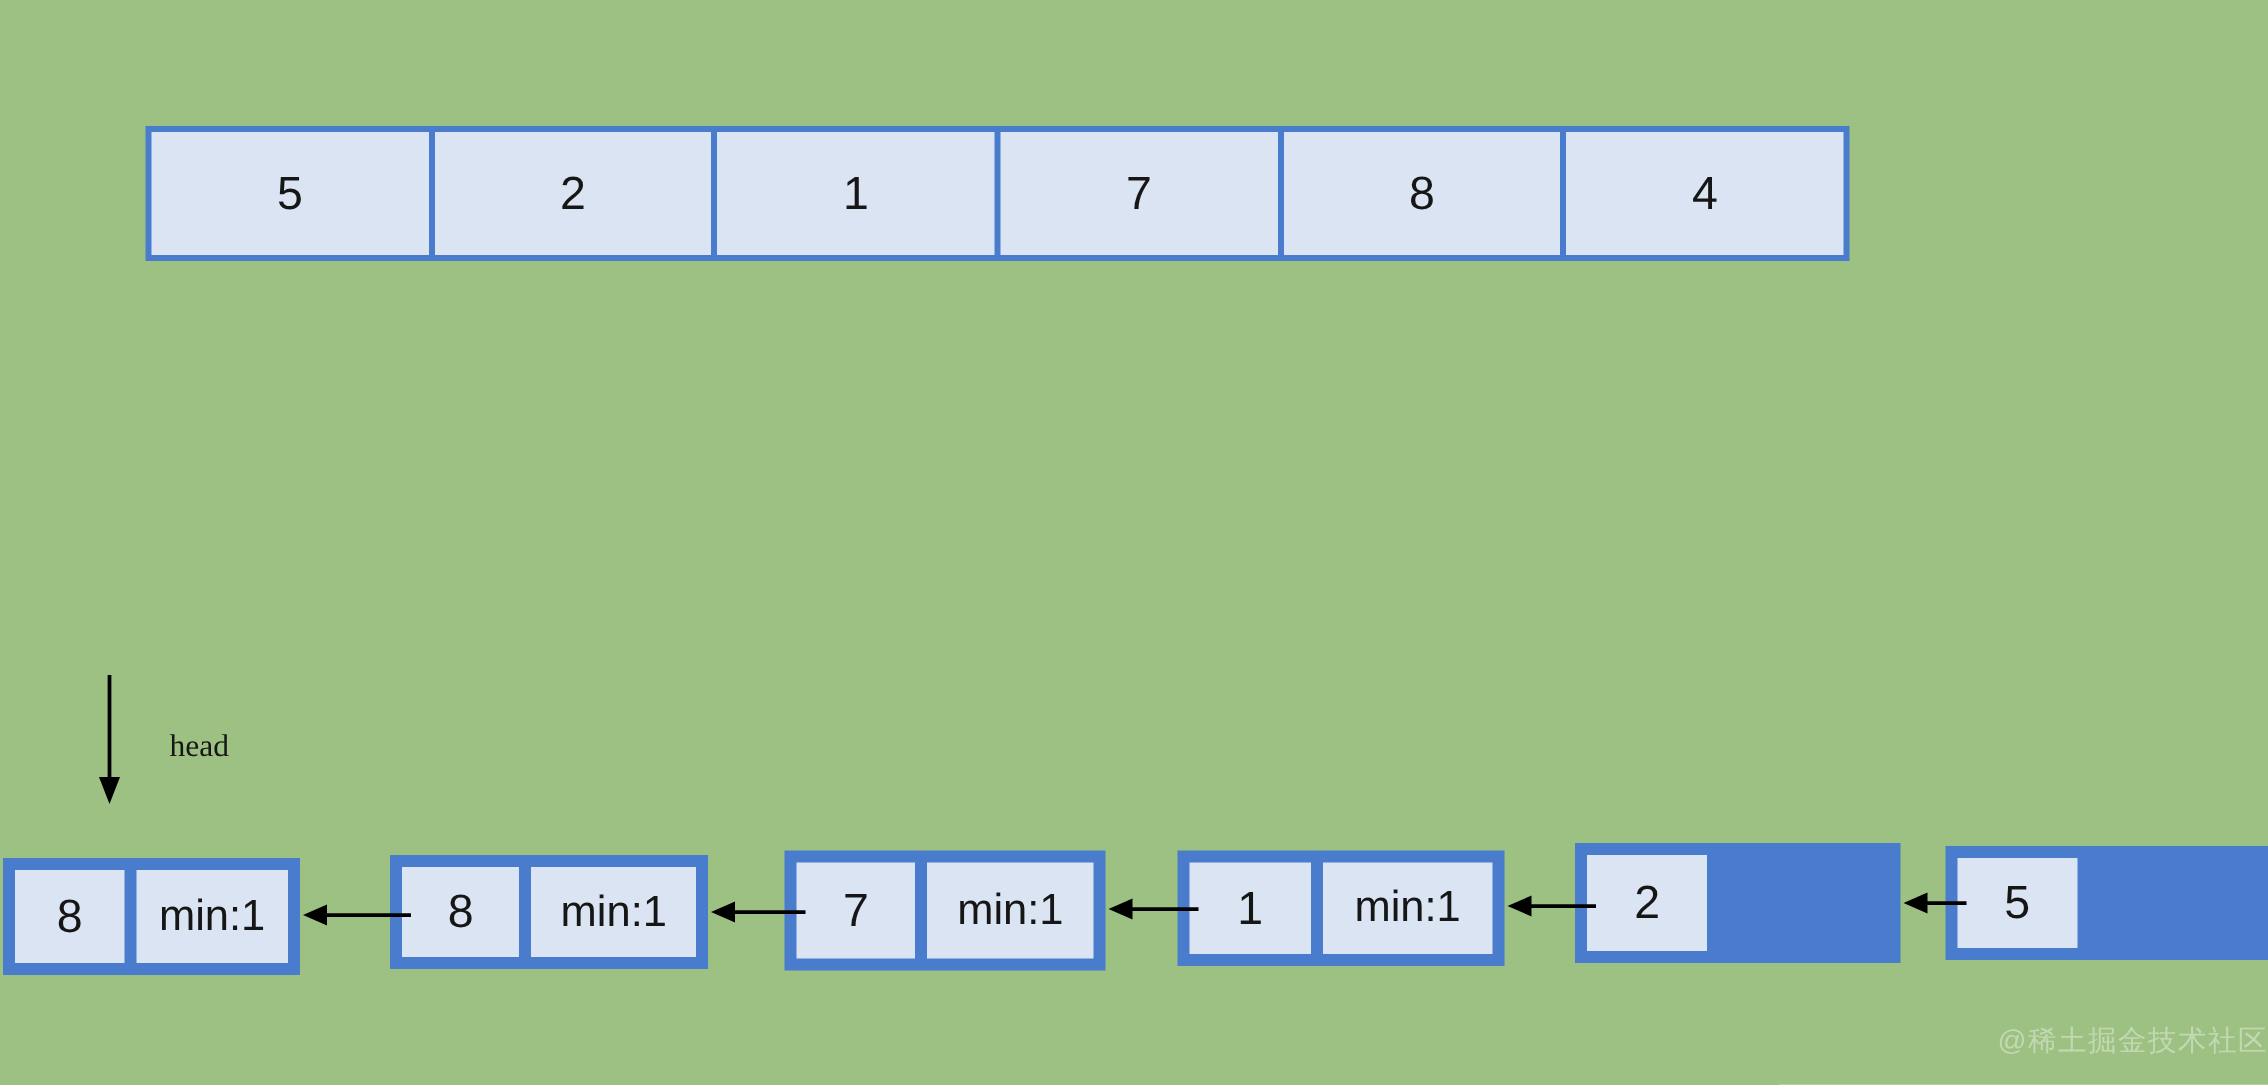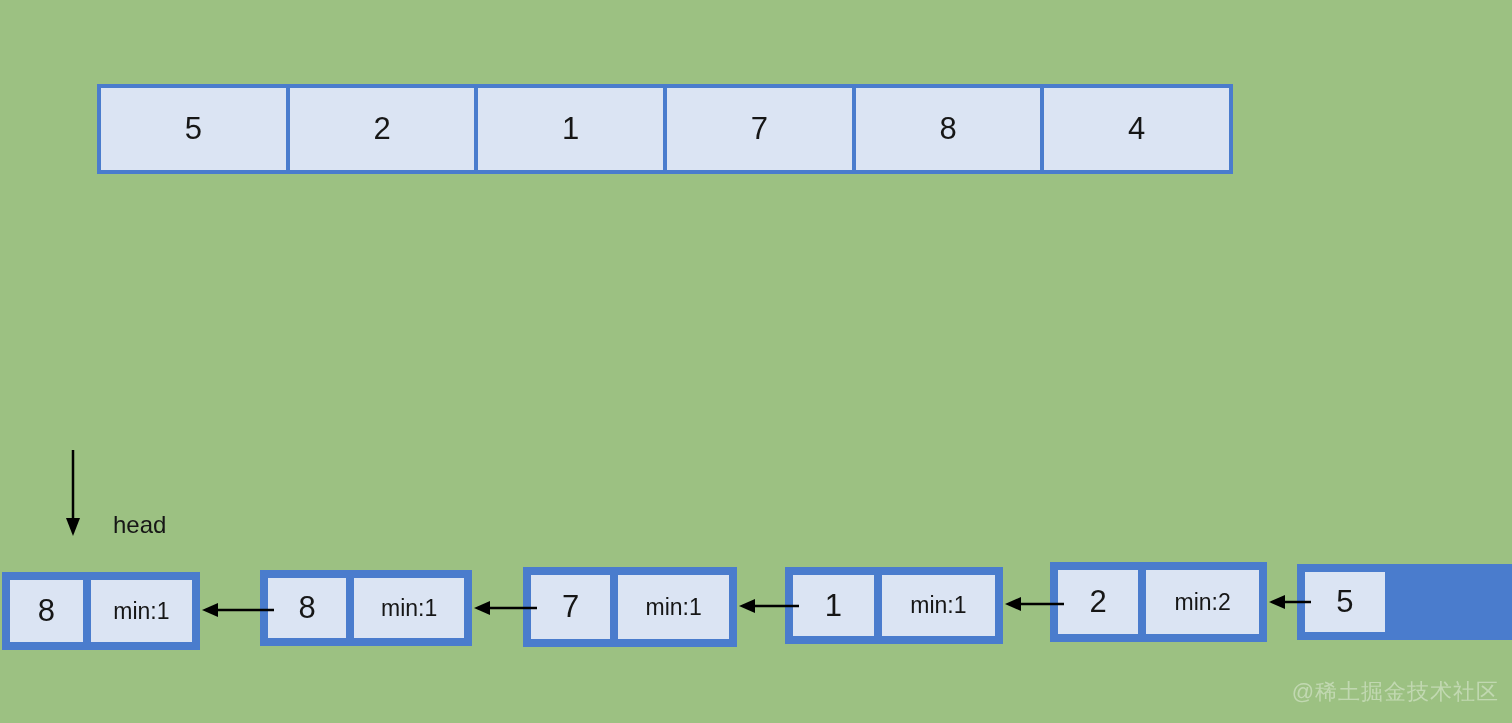--- a/index.html
+++ b/index.html
@@ -22,44 +22,45 @@
   }
   .array-cell{
     flex:1;
     background:#dbe4f3;
     display:flex;align-items:center;justify-content:center;
     font-size:31px;
   }
   
   .head-arrow{position:absolute;left:58px;top:446px;}
   .head-label{
-    position:absolute;left:113px;top:511px;
-    font-size:24px;
+    position:absolute;left:113px;top:485px;
+    font-size:21px;
+    font-family:Liberation Serif, serif;
   }
   
   .list-node{
     position:absolute;
     background:#4a7ccd;
     display:flex;
     box-sizing:border-box;
     padding:8px;gap:8px;
   }
   .node-cell{
     background:#dbe4f3;
     display:flex;align-items:center;justify-content:center;
   }
   .node-value{flex:0 0 40%;font-size:31px;}
-  .node-min{flex:1;font-size:23px;}
+  .node-min{flex:1;font-size:29px;}
   
   .arrows-overlay{position:absolute;left:0;top:0;width:1512px;height:723px;pointer-events:none;}
   
   .watermark{
     position:absolute;
-    right:13px;bottom:16px;
-    font-size:22px;
+    right:0;bottom:16px;
+    font-size:19px;
     color:rgba(255,255,255,0.38);
     letter-spacing:1px;
   }
 </style>
 </head>
 <body>
 
 <div class="canvas">
 
   <div class="array-row" id="array-row">
@@ -89,21 +90,20 @@
       <div class="list-node" style="left: 523px; top: 567px; width: 214px; height: 80px;">
         <div class="node-cell node-value">7</div>
         <div class="node-cell node-min">min:1</div>
       </div>
       <div class="list-node" style="left: 785px; top: 567px; width: 218px; height: 77px;">
         <div class="node-cell node-value">1</div>
         <div class="node-cell node-min">min:1</div>
       </div>
       <div class="list-node" style="left: 1050px; top: 562px; width: 217px; height: 80px;">
         <div class="node-cell node-value">2</div>
-        <div class="node-cell node-min">min:2</div>
       </div>
       <div class="list-node" style="left: 1297px; top: 564px; width: 215px; height: 76px;">
         <div class="node-cell node-value">5</div>
       </div>
     </div>
 
   <svg class="arrows-overlay" id="arrows" width="1512" height="723" viewBox="0 0 1512 723">
       <g>
         <line x1="274" y1="610" x2="216" y2="610" stroke="#000000" stroke-width="2.5"></line>
         <polygon points="202,610 218,603 218,617" fill="#000000"></polygon>

